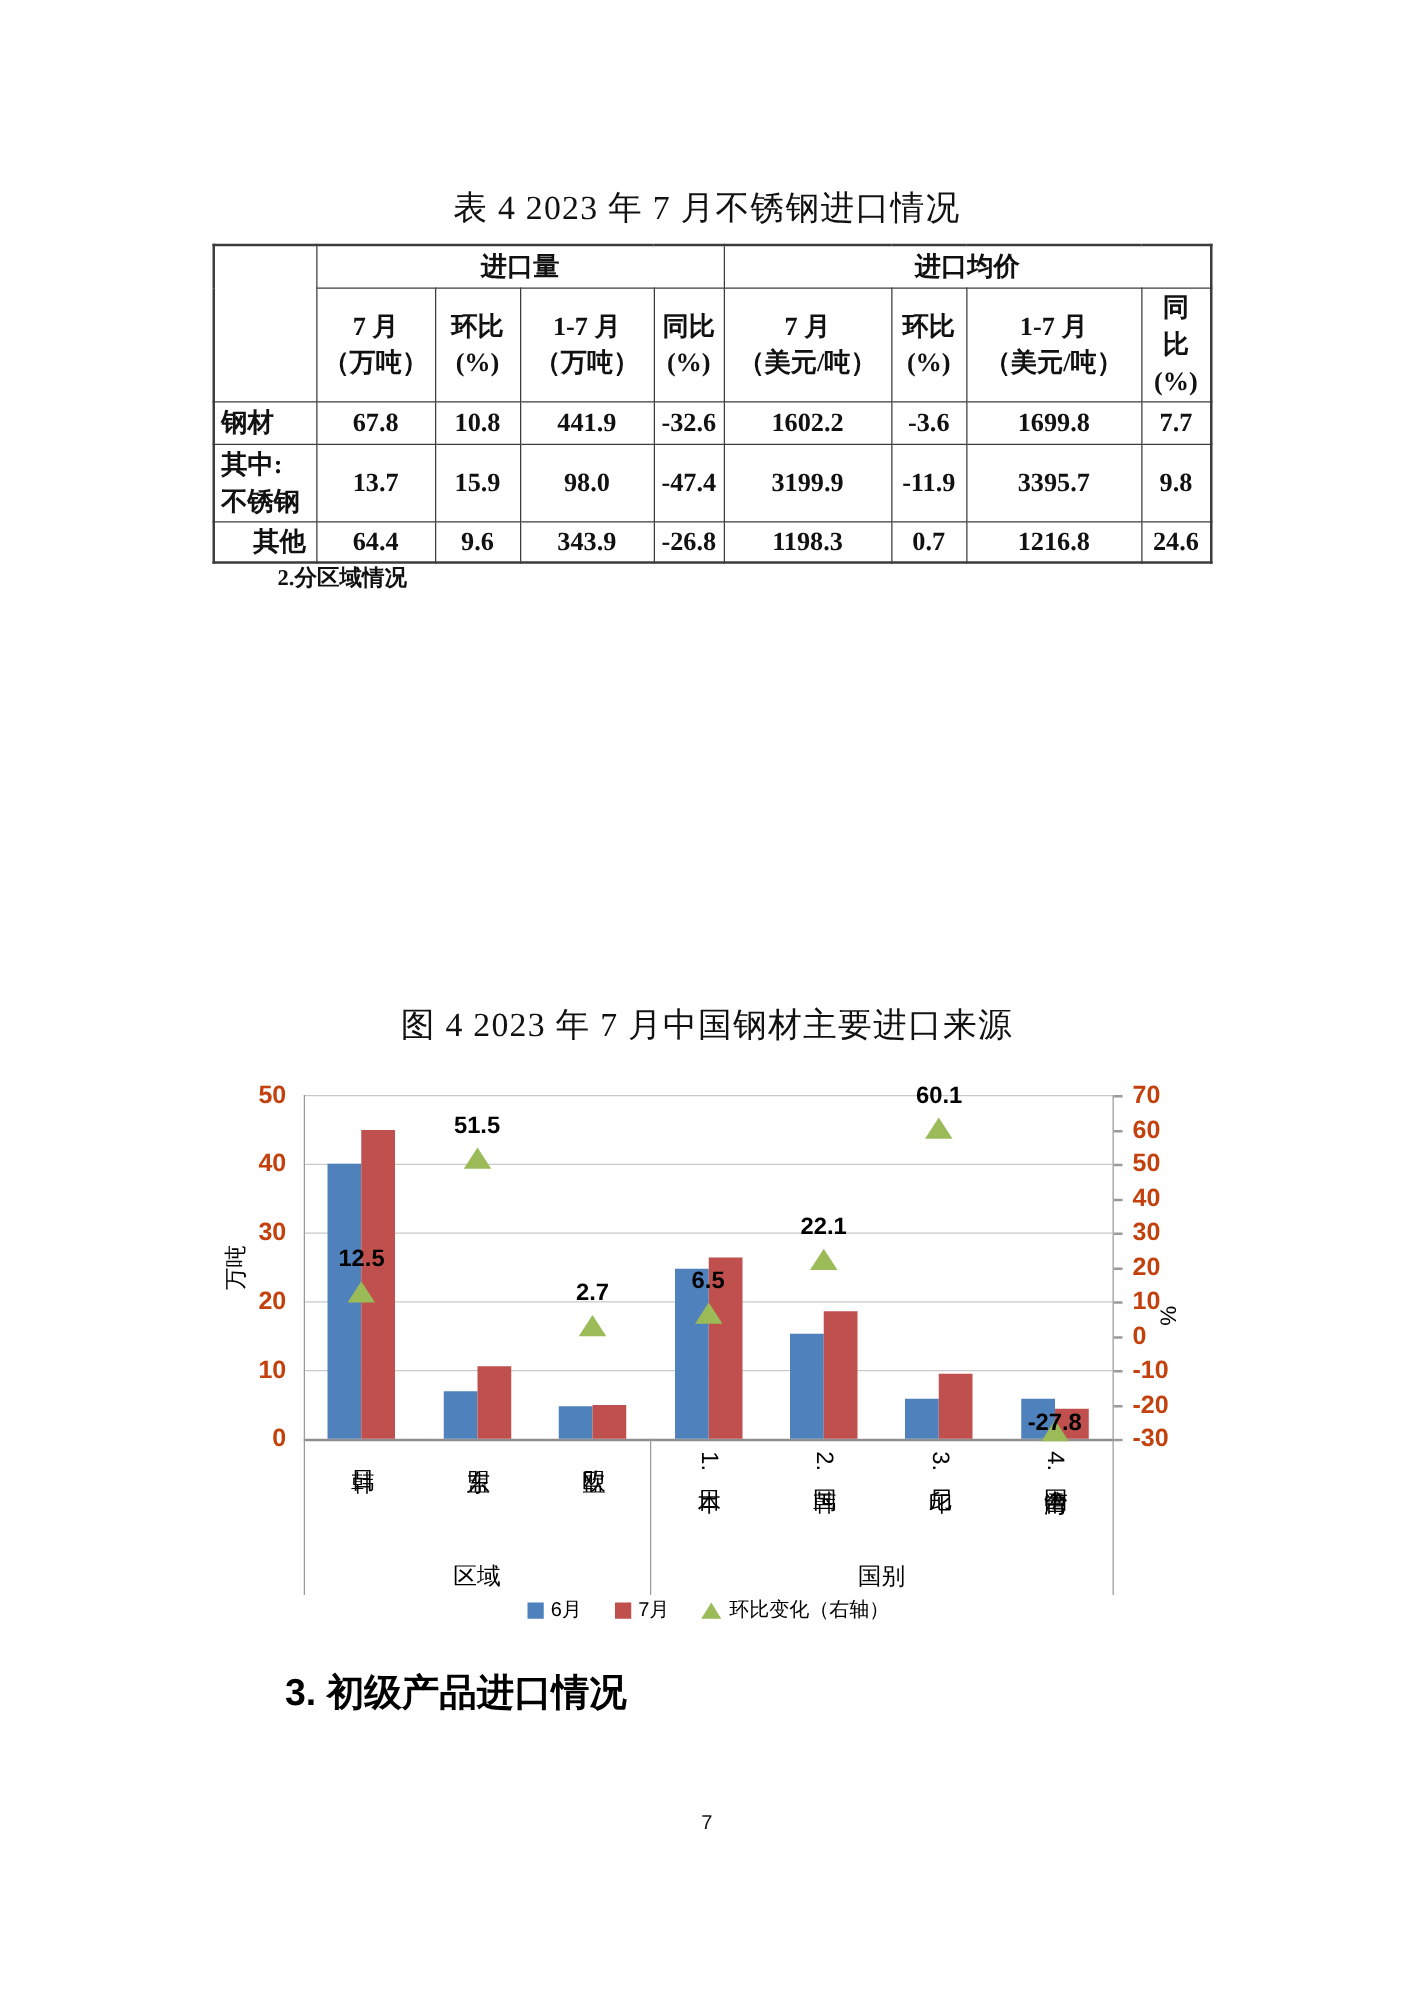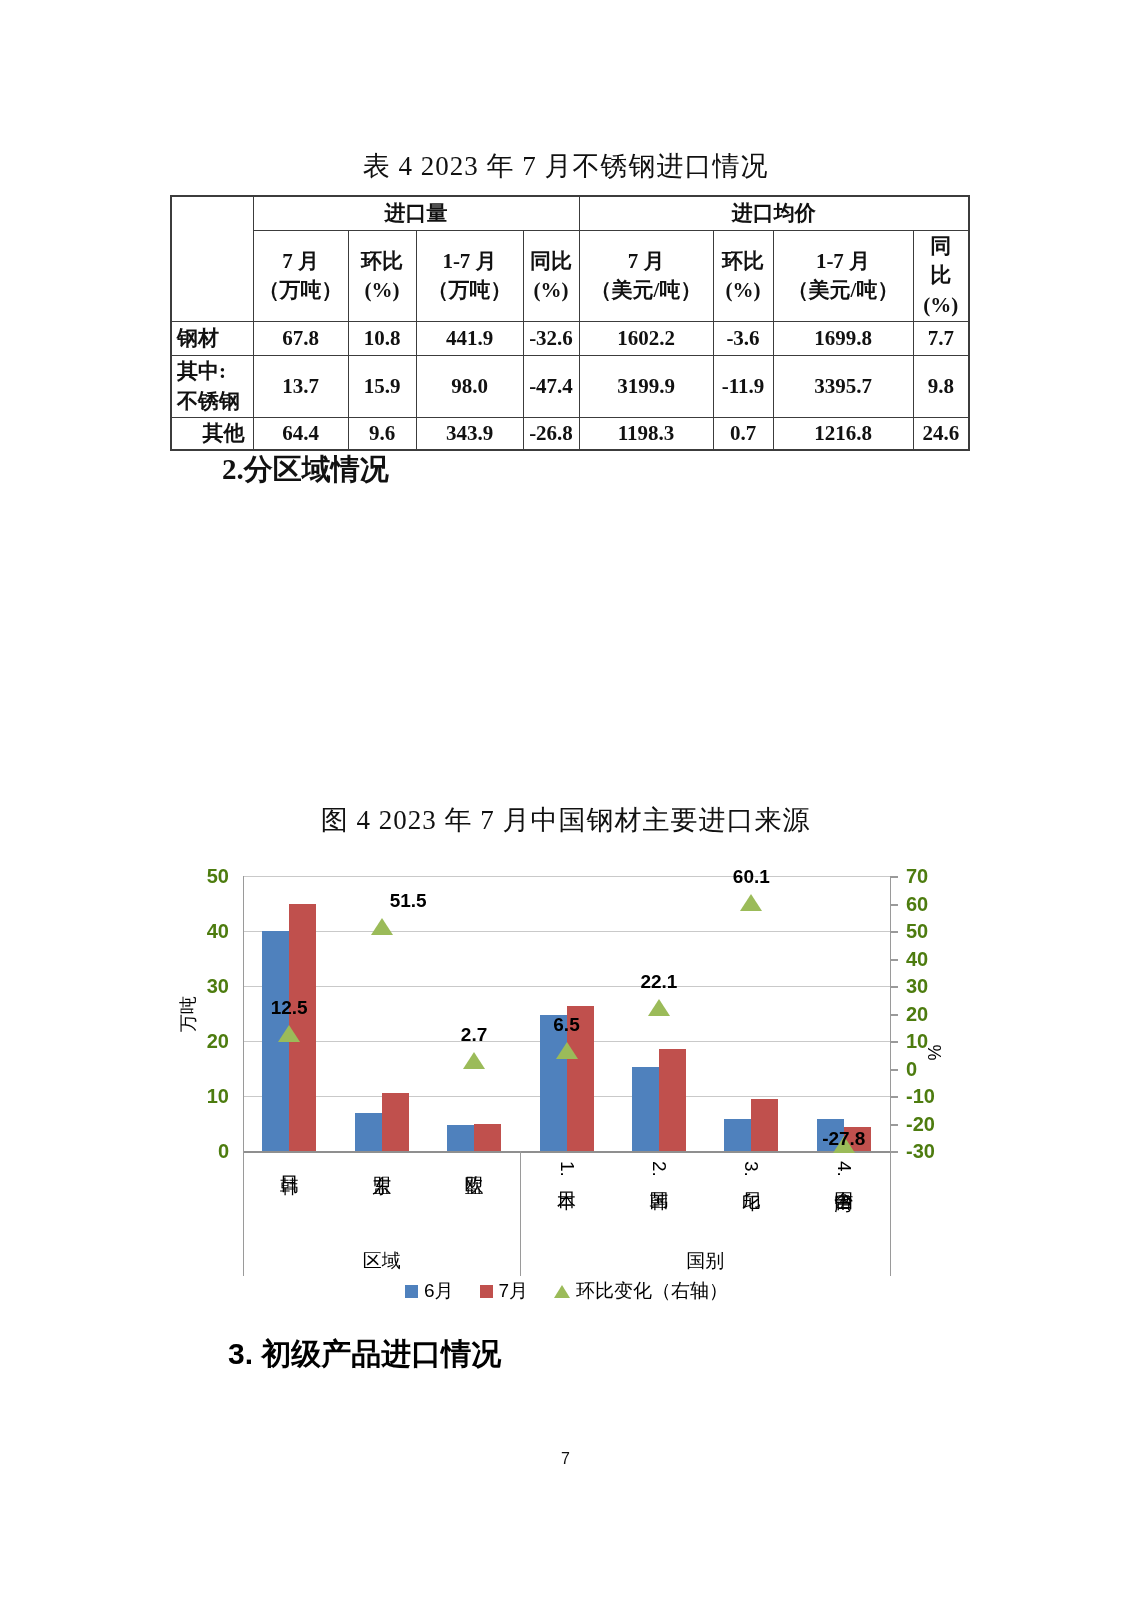--- a/index.html
+++ b/index.html
@@ -14,37 +14,37 @@
           padding:1px 2px;line-height:1.4;white-space:pre-line;}
   .tbl{border:2px solid #3c3c3c;font-weight:bold;}
   .tbl .h1 td{height:31px;}
   .tbl .h2 td{height:86px;}
   .tbl .r0 td{height:31px;}
   .tbl .r1 td{height:58px;}
   .tbl .r2 td{height:29px;}
   .tbl td.lab{text-align:left;padding-left:5px;}
   .tbl td.lab-r{text-align:right;padding-right:8px;}
   
-  .sec2-h{position:absolute;left:222px;top:450px;font-size:29px;font-weight:bold;}
+  .sec2-h{position:absolute;left:222px;top:450px;font-size:18px;font-weight:bold;}
   .para{position:absolute;left:168px;top:492px;width:792px;font-size:28px;}
   .pline{height:55px;line-height:55px;white-space:nowrap;}
   .pline.just{white-space:normal;text-align:justify;text-align-last:justify;}
   .pline.indent{padding-left:55px;}
   .fig-title{position:absolute;top:802px;left:0;width:100%;text-align:center;
              font-size:27px;font-weight:500;letter-spacing:1px;}
   
   #chart{position:absolute;left:0;top:0;width:1131px;height:1600px;pointer-events:none;
          font-family:"Liberation Sans","DejaVu Sans",sans-serif;}
   #chart div{position:absolute;}
-  .tick-lab{font-size:20px;font-weight:600;color:#4d7c0f;line-height:22px;}
+  .tick-lab{font-size:20px;font-weight:600;color:#c2410c;line-height:22px;}
   .cat-lab{writing-mode:vertical-rl;font-size:19px;color:#000;line-height:23px;}
   .grp-lab{font-size:19px;color:#000;text-align:center;}
   .val-lab{font-size:19px;font-weight:700;color:#000;text-align:center;}
   .legend-row{display:flex;justify-content:center;align-items:center;gap:26px;
-              font-size:19px;color:#000;}
+              font-size:16px;color:#000;}
   .legend-item{display:flex;align-items:center;gap:6px;position:static !important;}
   .legend-item *{position:static !important;}
   .ax-title{font-size:18px;color:#000;text-align:center;transform:rotate(-90deg);}
   
   .sec3-h{position:absolute;left:228px;top:1334px;
           font-family:"Liberation Sans","DejaVu Sans",sans-serif;
           font-size:30px;font-weight:700;color:#000;}
   .pageno{position:absolute;top:1450px;left:0;width:100%;text-align:center;
           font-family:"Liberation Sans","DejaVu Sans",sans-serif;font-size:16px;}
 </style>
@@ -193,21 +193,21 @@
       <div class="cat-lab" style="left: 462.071px; top: 1161px; width: 24px; height: 118px;">欧盟</div>
       <div class="cat-lab" style="left: 554.5px; top: 1161px; width: 24px; height: 118px;">1.日本</div>
       <div class="cat-lab" style="left: 646.929px; top: 1161px; width: 24px; height: 118px;">2.韩国</div>
       <div class="cat-lab" style="left: 739.357px; top: 1161px; width: 24px; height: 118px;">3.印尼</div>
       <div class="cat-lab" style="left: 831.786px; top: 1161px; width: 24px; height: 118px;">4.中国台湾</div>
       <div class="grp-lab" style="left: 243px; top: 1248px; width: 277.286px; height: 26px;">区域</div>
       <div class="grp-lab" style="left: 520.286px; top: 1248px; width: 369.714px; height: 26px;">国别</div>
       <div style="left: 278.214px; top: 1025.12px; width: 0px; height: 0px; border-left: 11px solid transparent; border-right: 11px solid transparent; border-bottom: 17px solid rgb(155, 187, 89);"></div>
       <div class="val-lab" style="left: 244.214px; top: 997.125px; width: 90px;">12.5</div>
       <div style="left: 370.643px; top: 917.875px; width: 0px; height: 0px; border-left: 11px solid transparent; border-right: 11px solid transparent; border-bottom: 17px solid rgb(155, 187, 89);"></div>
-      <div class="val-lab" style="left: 336.643px; top: 889.875px; width: 90px; text-align: right;">51.5</div>
+      <div class="val-lab" style="left: 336.643px; top: 889.875px; width: 90px;">51.5</div>
       <div style="left: 463.071px; top: 1052.08px; width: 0px; height: 0px; border-left: 11px solid transparent; border-right: 11px solid transparent; border-bottom: 17px solid rgb(155, 187, 89);"></div>
       <div class="val-lab" style="left: 429.071px; top: 1024.08px; width: 90px;">2.7</div>
       <div style="left: 555.5px; top: 1041.62px; width: 0px; height: 0px; border-left: 11px solid transparent; border-right: 11px solid transparent; border-bottom: 17px solid rgb(155, 187, 89);"></div>
       <div class="val-lab" style="left: 521.5px; top: 1013.62px; width: 90px;">6.5</div>
       <div style="left: 647.929px; top: 998.725px; width: 0px; height: 0px; border-left: 11px solid transparent; border-right: 11px solid transparent; border-bottom: 17px solid rgb(155, 187, 89);"></div>
       <div class="val-lab" style="left: 613.929px; top: 970.725px; width: 90px;">22.1</div>
       <div style="left: 740.357px; top: 894.225px; width: 0px; height: 0px; border-left: 11px solid transparent; border-right: 11px solid transparent; border-bottom: 17px solid rgb(155, 187, 89);"></div>
       <div class="val-lab" style="left: 706.357px; top: 866.225px; width: 90px;">60.1</div>
       <div style="left: 832.786px; top: 1135.95px; width: 0px; height: 0px; border-left: 11px solid transparent; border-right: 11px solid transparent; border-bottom: 17px solid rgb(155, 187, 89);"></div>
       <div class="val-lab" style="left: 798.786px; top: 1107.95px; width: 90px; margin-top: 20px;">-27.8</div>

